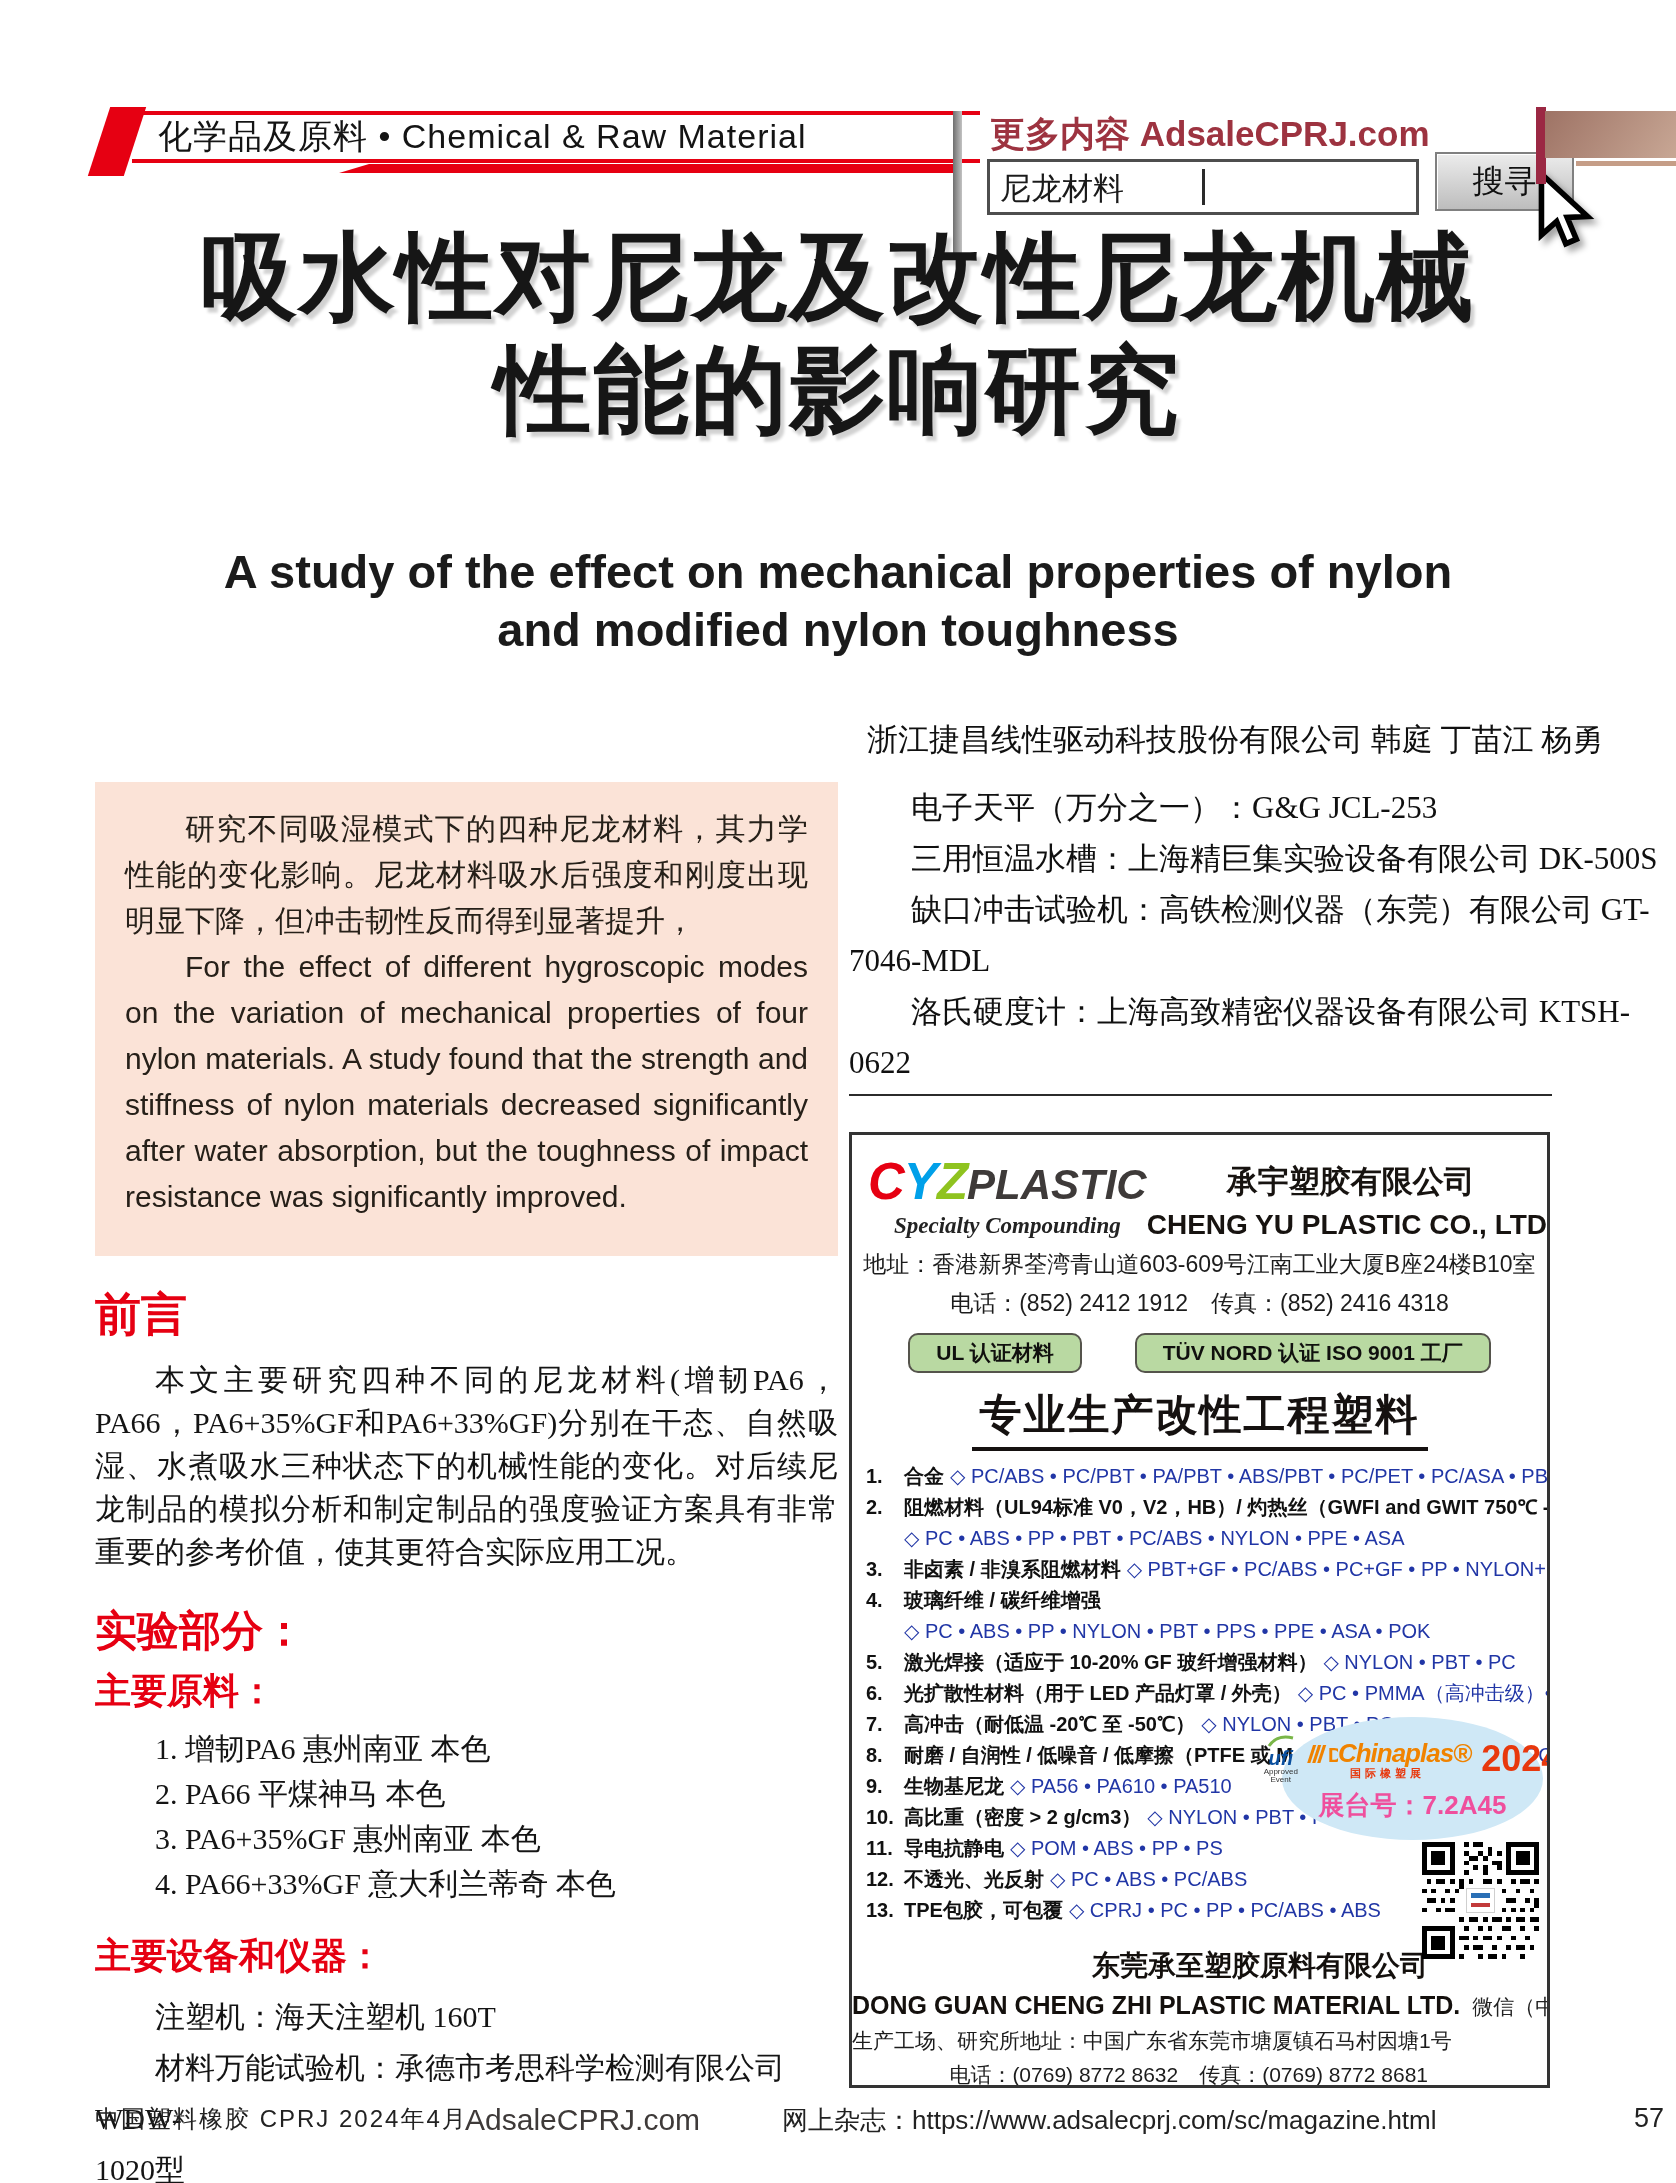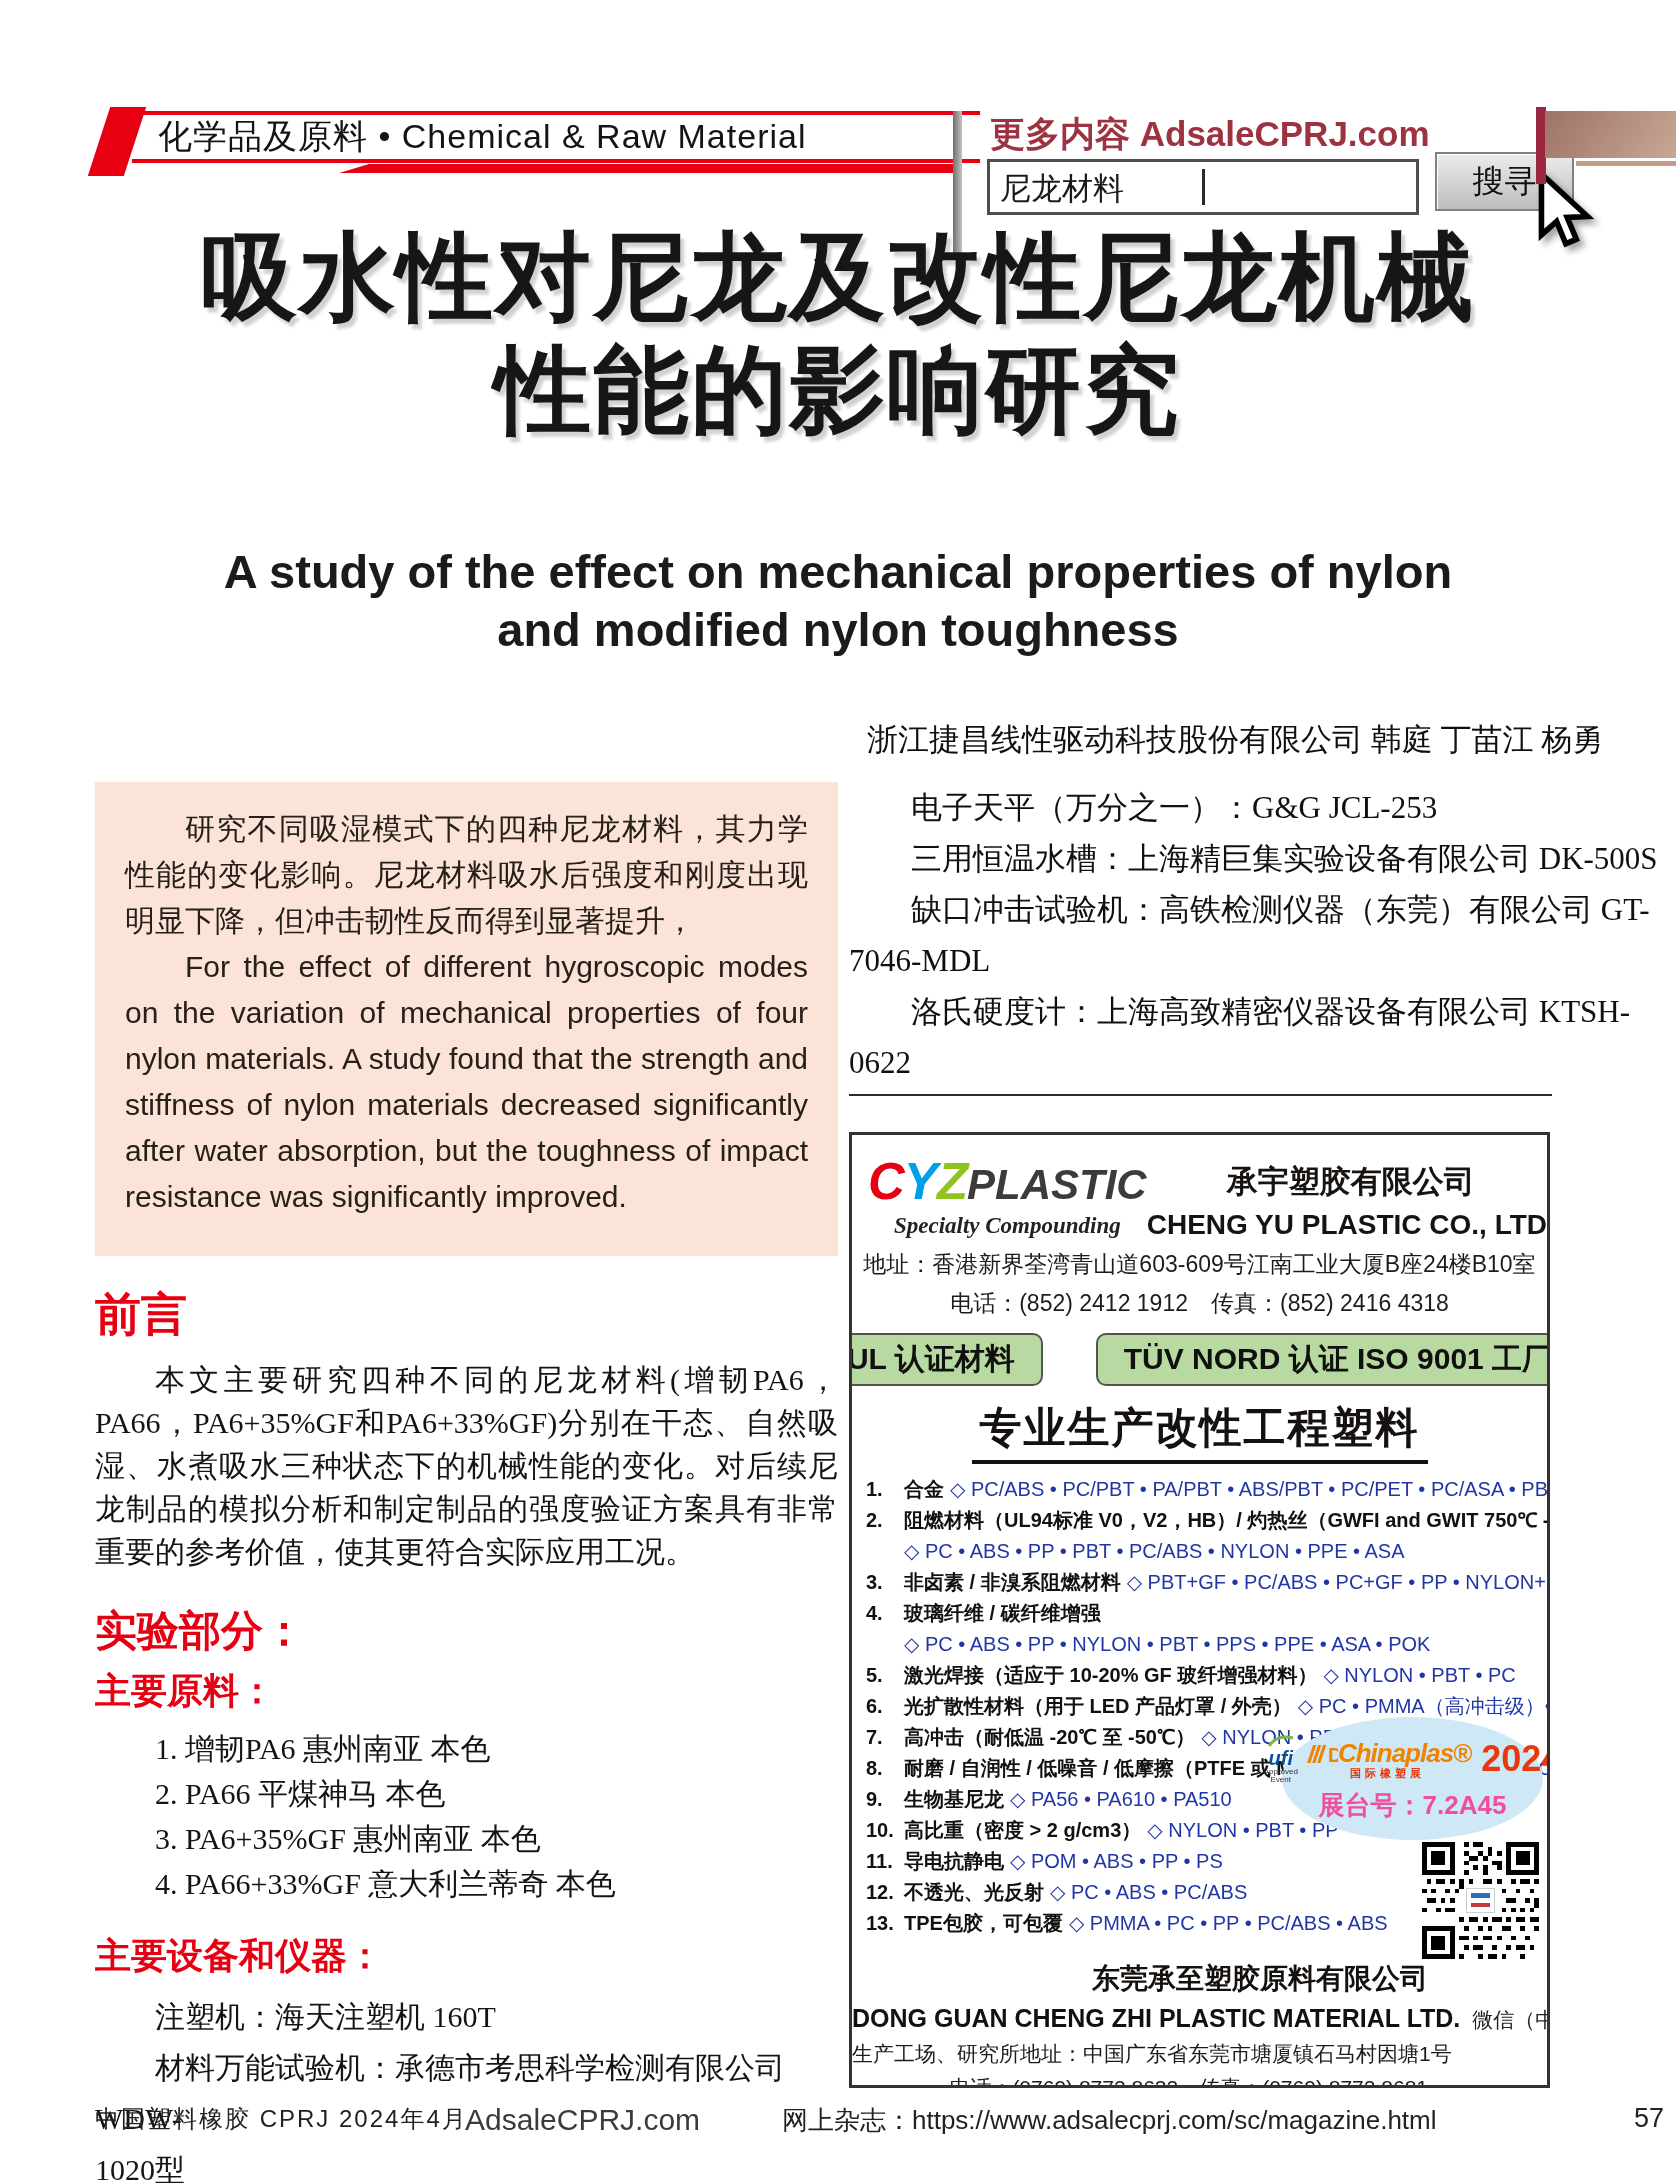--- a/index.html
+++ b/index.html
@@ -50,21 +50,21 @@
   .ad-logo{width:317px;}
   .cyz{font-size:51px;font-weight:900;font-style:italic;letter-spacing:-1px;line-height:53px;white-space:nowrap;}
   .cyz .c{color:#e60012;} .cyz .y{color:#00a0e9;} .cyz .z{color:#8fc31f;}
   .cyz .plastic{color:#3e3a39;font-size:42px;letter-spacing:0;}
   .cyz-tag{font-family:"Liberation Serif",serif;font-style:italic;font-weight:bold;font-size:23px;color:#232323;text-align:center;margin-top:2px;}
   .ad-names{flex:1;text-align:center;padding-top:6px;}
   .ad-cn{font-size:31px;font-weight:bold;color:#171310;}
   .ad-en{font-size:28px;font-weight:bold;color:#171310;margin-top:6px;white-space:nowrap;}
   .ad-addr,.ad-phone{text-align:center;font-size:23px;color:#1c1c1c;margin-top:8px;white-space:nowrap;}
   .ad-badges{display:flex;justify-content:center;gap:53px;margin-top:14px;}
-  .badge{background:#b9d9a2;border:2px solid #55544c;border-radius:10px;padding:4px 26px;font-size:30px;font-weight:bold;color:#10100e;white-space:nowrap;}
+  .badge{background:#b9d9a2;border:2px solid #55544c;border-radius:10px;padding:4px 26px;font-size:21px;font-weight:bold;color:#10100e;white-space:nowrap;}
   .ad-headline{text-align:center;margin-top:14px;}
   .ad-headline span{display:inline-block;font-size:42px;font-weight:900;color:#151110;border-bottom:4px solid #151110;
                     padding:0 8px 4px 8px;letter-spacing:2px;}
   .ad-products{padding:10px 10px 0 14px;}
   .pl-item{font-size:20px;line-height:31px;color:#111;white-space:nowrap;}
   .pl-num{display:inline-block;width:38px;font-weight:bold;}
   .pl-label{font-weight:bold;}
   .pl-value{color:#2136a6;margin-left:6px;}
   .pl-value2{color:#2136a6;padding-left:38px;}
   .pl-value2:empty{display:none;}
@@ -192,21 +192,21 @@
         <div class="pl-item"><span class="pl-num">3.</span><span class="pl-label">非卤素 / 非溴系阻燃材料</span><span class="pl-value">◇ PBT+GF • PC/ABS • PC+GF • PP • NYLON+GF • PC</span></div>
         <div class="pl-item"><span class="pl-num">4.</span><span class="pl-label">玻璃纤维 / 碳纤维增强</span><span class="pl-value"></span><div class="pl-value2">◇ PC • ABS • PP • NYLON • PBT •  PPS • PPE • ASA • POK</div></div>
         <div class="pl-item"><span class="pl-num">5.</span><span class="pl-label">激光焊接（适应于 10-20% GF 玻纤增强材料）</span><span class="pl-value">◇ NYLON • PBT • PC</span></div>
         <div class="pl-item"><span class="pl-num">6.</span><span class="pl-label">光扩散性材料（用于 LED 产品灯罩 / 外壳）</span><span class="pl-value">◇ PC • PMMA（高冲击级）• PP</span></div>
         <div class="pl-item"><span class="pl-num">7.</span><span class="pl-label">高冲击（耐低温 -20℃ 至 -50℃）</span><span class="pl-value">◇ NYLON • PBT • PC</span></div>
         <div class="pl-item"><span class="pl-num">8.</span><span class="pl-label">耐磨 / 自润性 / 低噪音 / 低摩擦（PTFE 或 MoS₂）</span><span class="pl-value">◇ POM • NYLON • PC • POK</span></div>
         <div class="pl-item"><span class="pl-num">9.</span><span class="pl-label">生物基尼龙</span><span class="pl-value">◇ PA56 • PA610 • PA510</span></div>
         <div class="pl-item"><span class="pl-num">10.</span><span class="pl-label">高比重（密度 &gt; 2 g/cm3）</span><span class="pl-value">◇ NYLON • PBT • PP</span></div>
         <div class="pl-item"><span class="pl-num">11.</span><span class="pl-label">导电抗静电</span><span class="pl-value">◇ POM • ABS • PP • PS</span></div>
         <div class="pl-item"><span class="pl-num">12.</span><span class="pl-label">不透光、光反射</span><span class="pl-value">◇ PC • ABS • PC/ABS</span></div>
-        <div class="pl-item"><span class="pl-num">13.</span><span class="pl-label">TPE包胶，可包覆</span><span class="pl-value">◇ PMMA • PC • PP • PC/ABS • ABS</span></div>
+        <div class="pl-item"><span class="pl-num">13.</span><span class="pl-label">TPE包胶，可包覆</span><span class="pl-value">◇ CPRJ • PC • PP • PC/ABS • ABS</span></div>
       </div>
 
       <div class="chinaplas">
         <div class="cp-row">
           <div class="ufi">
             <svg width="28" height="14" viewBox="0 0 28 14">
                 <path d="M2 12 Q10 0 26 4" fill="none" stroke="#7ab648" stroke-width="3"></path>
               </svg>
             <span class="ufi-txt">ufi</span>
             <span class="ufi-sub">Approved Event</span>

